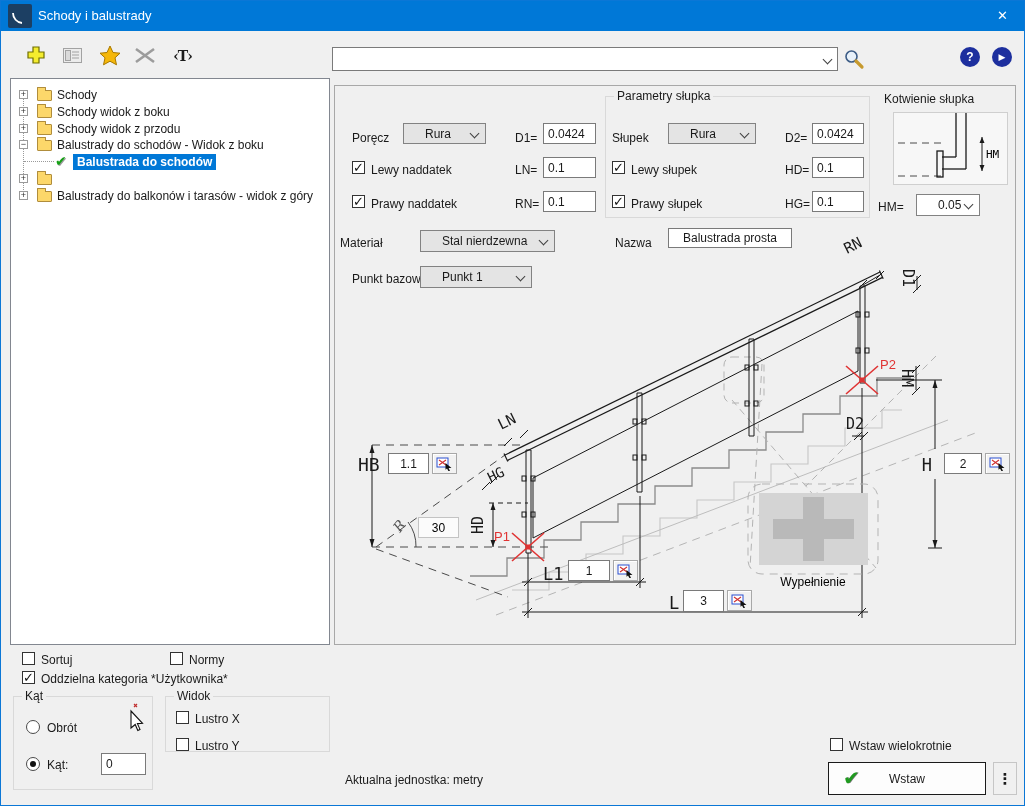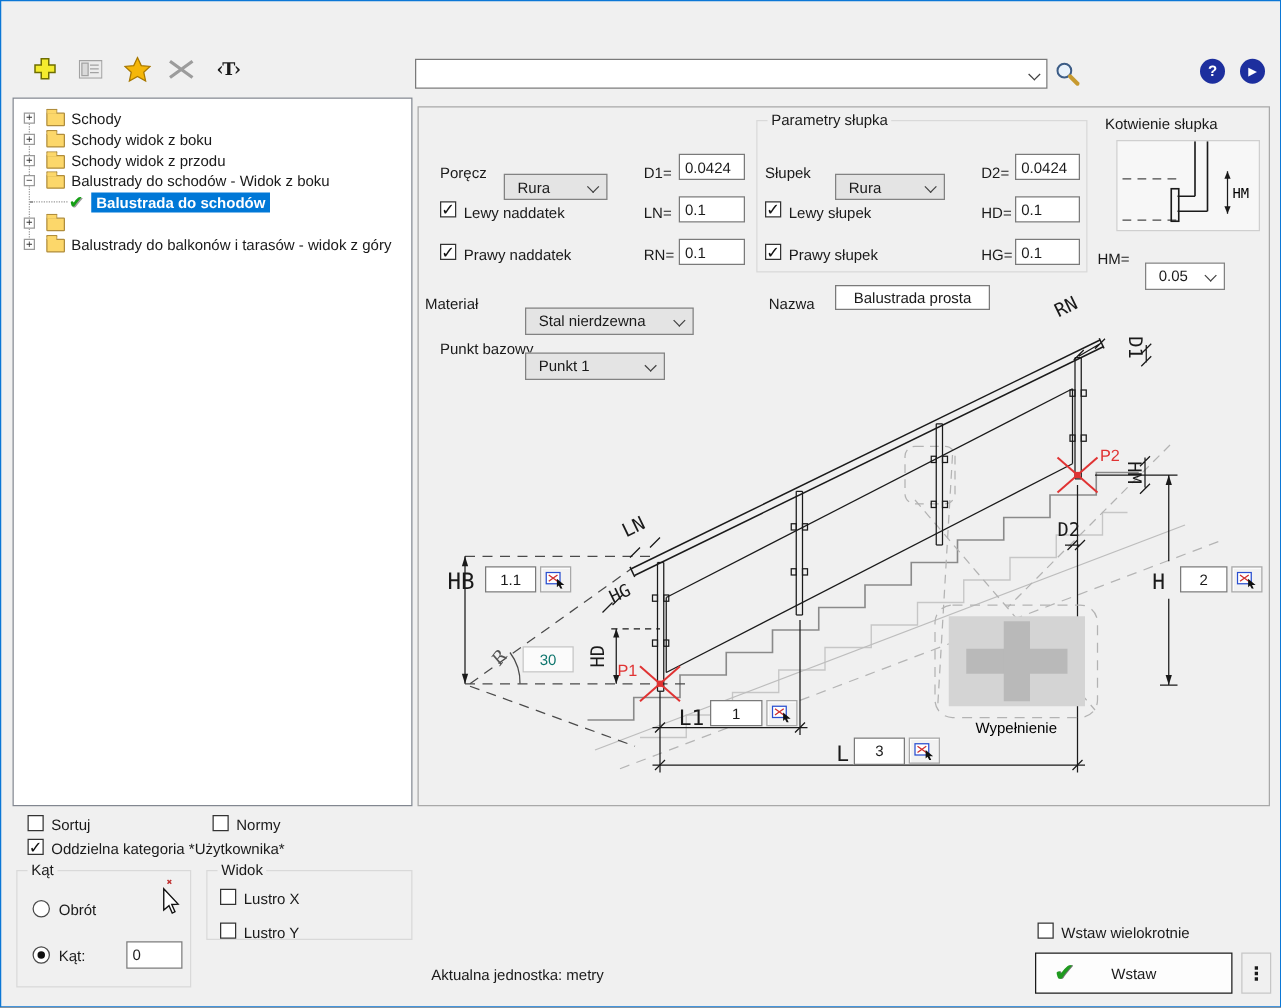--- a/index.html
+++ b/index.html
@@ -30,23 +30,23 @@
   .vdots{position:absolute;border-left:1px dotted #9a9a9a;width:0;}
   .hdots{position:absolute;border-top:1px dotted #9a9a9a;height:0;}
   .checkicon{color:#15a015;font-weight:bold;font-size:14px;text-shadow:1px 1px 0 #9a9a9a;}
   
   .group{position:absolute;border:1px solid #d9d9d9;}
   .group>.glabel{position:absolute;top:-8px;left:8px;background:#f0f0f0;padding:0 3px;white-space:nowrap;}
   
   .field{position:absolute;background:#fff;border:1px solid #7a7a7a;font-family:"Liberation Sans",sans-serif;
     font-size:12px;color:#1a1a1a;padding:0 4px;}
   .field.center{text-align:center;padding:0;}
-  .field.gray{color:#0f766e;border-color:#c3c3c3;background:#fbfbfb;}
+  .field.gray{color:#000000;border-color:#c3c3c3;background:#fbfbfb;}
   .combo{position:absolute;background:#e4e4e4;border:1px solid #828282;display:flex;align-items:center;
-    padding-left:10px;white-space:nowrap;overflow:hidden;margin-top:16px;}
+    padding-left:21px;white-space:nowrap;overflow:hidden;}
   .combo .chev{position:absolute;right:7px;top:6px;width:7px;height:7px;border-right:1.3px solid #404040;
     border-bottom:1.3px solid #404040;transform:rotate(45deg);}
   .check{position:absolute;width:13px;height:13px;background:#fff;border:1px solid #333;}
   .check.on::after{content:"✓";position:absolute;left:0px;top:-2px;font-size:13px;font-weight:bold;color:#111;}
   .radio{position:absolute;width:14px;height:14px;background:#fff;border:1px solid #4a4a4a;border-radius:50%;}
   .radio.on::after{content:"";position:absolute;left:3px;top:3px;width:6px;height:6px;border-radius:50%;background:#111;}
   .lbl{position:absolute;white-space:nowrap;}
   .pickbtn{position:absolute;width:25px;height:21px;background:#f2f2f2;border:1px solid #a8a8a8;
     box-shadow:inset 1px 1px 0 #fff;display:flex;align-items:center;justify-content:center;}
   .roundbtn{position:absolute;width:20px;height:20px;border-radius:50%;background:#1d2f9e;color:#fff;
@@ -57,20 +57,30 @@
     display:flex;align-items:center;justify-content:center;font-size:12px;}
   .wstawbtn .chk{position:absolute;left:14px;top:3px;color:#1f9a1f;font-size:20px;font-weight:bold;text-shadow:1px 0 0 #777;}
   .dotsbtn{position:absolute;left:993px;top:762px;width:24px;height:33px;background:#f0f0f0;border:1px solid #c6c6c6;
     display:flex;align-items:center;justify-content:center;font-size:15px;font-weight:bold;letter-spacing:0;}
 </style>
 </head>
 <body>
 
 <div class="window">
 
+  <div class="titlebar">
+    <span class="abs" style="left:8px;top:4px;width:24px;height:24px;">
+      <svg width="24" height="24" viewBox="0 0 24 24">
+          <rect width="24" height="24" rx="2" fill="#1c3f63"></rect>
+      <path d="M5 9 A 10 10 0 0 0 14 19" stroke="#fff" stroke-width="1.8" fill="none"></path>
+        </svg>
+    </span>
+    <span class="ttl">Schody i balustrady</span>
+    <div class="closebtn">✕</div>
+  </div>
 
   <div class="icnbtn" style="left:26px;top:45px;width:20px;height:20px;">
     <svg width="18" height="18" viewBox="0 0 18 18">
         <path d="M6 1 h6 v5 h5 v6 h-5 v5 H6 v-5 H1 V6 h5 z" fill="#f4ec2e" stroke="#6e6e00" stroke-width="1.2"></path>
       </svg>
   </div>
   <div class="icnbtn" style="left:62px;top:47px;width:20px;height:17px;">
     <svg width="19" height="15" viewBox="0 0 19 15">
         <rect x="0.5" y="0.5" width="18" height="14" fill="#ececec" stroke="#a2a2a2"></rect>
     <rect x="2.5" y="2.5" width="5" height="10" fill="#dadada" stroke="#a2a2a2"></rect>

